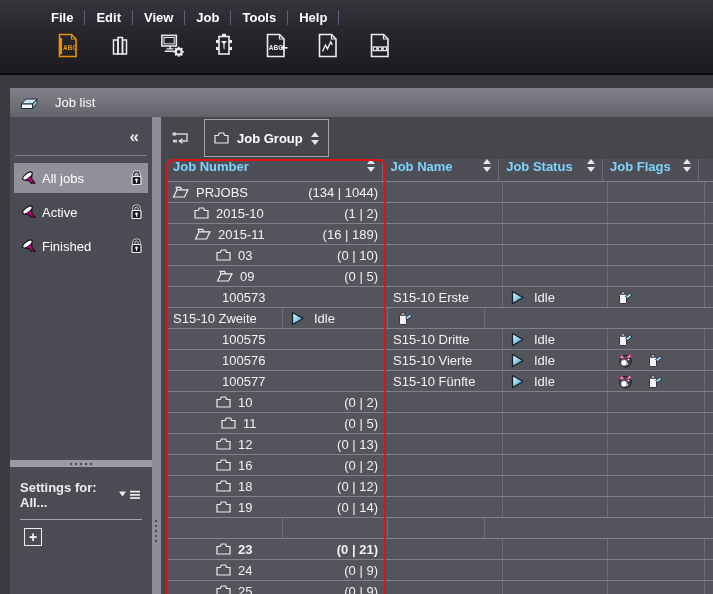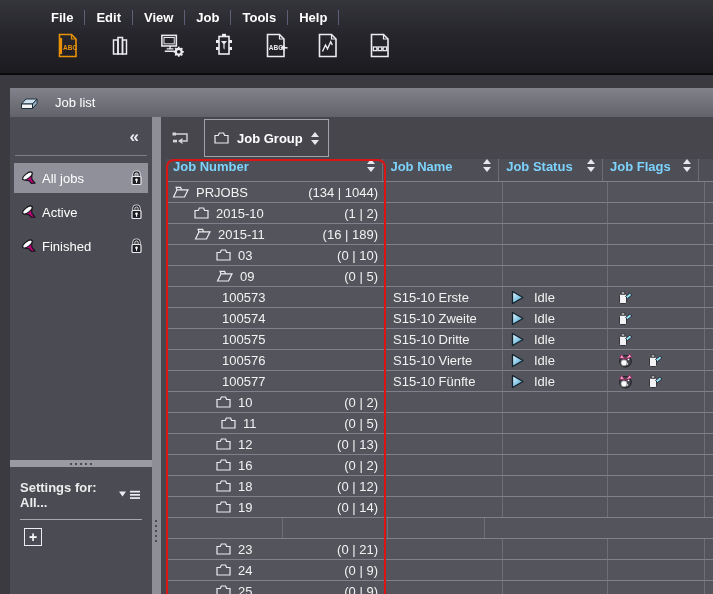--- a/index.html
+++ b/index.html
@@ -440,25 +440,20 @@
                 <svg width="16" height="16" viewBox="0 0 16 16">
                   <rect x="2.5" y="5" width="7" height="9.5" rx="1.2" fill="#f2f2f4" stroke="#34343a" stroke-width="1"></rect>
                   <rect x="4.2" y="2.8" width="3.6" height="2.4" fill="#c8c8ce" stroke="#34343a" stroke-width="0.9"></rect>
                   <path d="M8.5 7.5 L12.8 4.2 L15 6 L10.5 9.5 Z" fill="#8edcf2" stroke="#26262c" stroke-width="0.9"></path>
                 </svg>
               </span>
             </div>
             <div class="cell c4"></div>
           </div>
           <div class="row">
-            <div class="cell c0">
-              <div class="tree" style="padding-left: 56px;">
-                <span>100574</span>
-              </div>
-            </div>
             <div class="cell c1">
               <span>S15-10 Zweite</span>
             </div>
             <div class="cell c2">
               <span class="ticon">
                 <svg width="15" height="15" viewBox="0 0 15 15">
                   <defs>
                     <linearGradient id="pg" x1="0" y1="0" x2="1" y2="1">
                       <stop offset="0" stop-color="#eef8ff"></stop>
                       <stop offset="0.5" stop-color="#8ccbe9"></stop>
@@ -709,21 +704,21 @@
             <div class="cell c4"></div>
           </div>
           <div class="row">
             <div class="cell c1"></div>
             <div class="cell c2"></div>
             <div class="cell c3"></div>
             <div class="cell c4"></div>
           </div>
           <div class="row">
             <div class="cell c0">
-              <div class="tree" style="padding-left: 50px;">
+              <div class="tree" style="padding-left: 50px; font-weight: bold;">
                 <span class="ticon">
                   <svg width="15" height="12" viewBox="0 0 15 12">
                     <path d="M1 11 V3.5 h3.2 L5.4 1 h4.2 l1 2.5 H14 V11 Z" fill="none" stroke="#ececf0" stroke-width="1.2"></path>
                   </svg>
                 </span>
                 <span>23</span>
                 <span class="counts">(0 | 21)</span>
               </div>
             </div>
             <div class="cell c1"></div>

